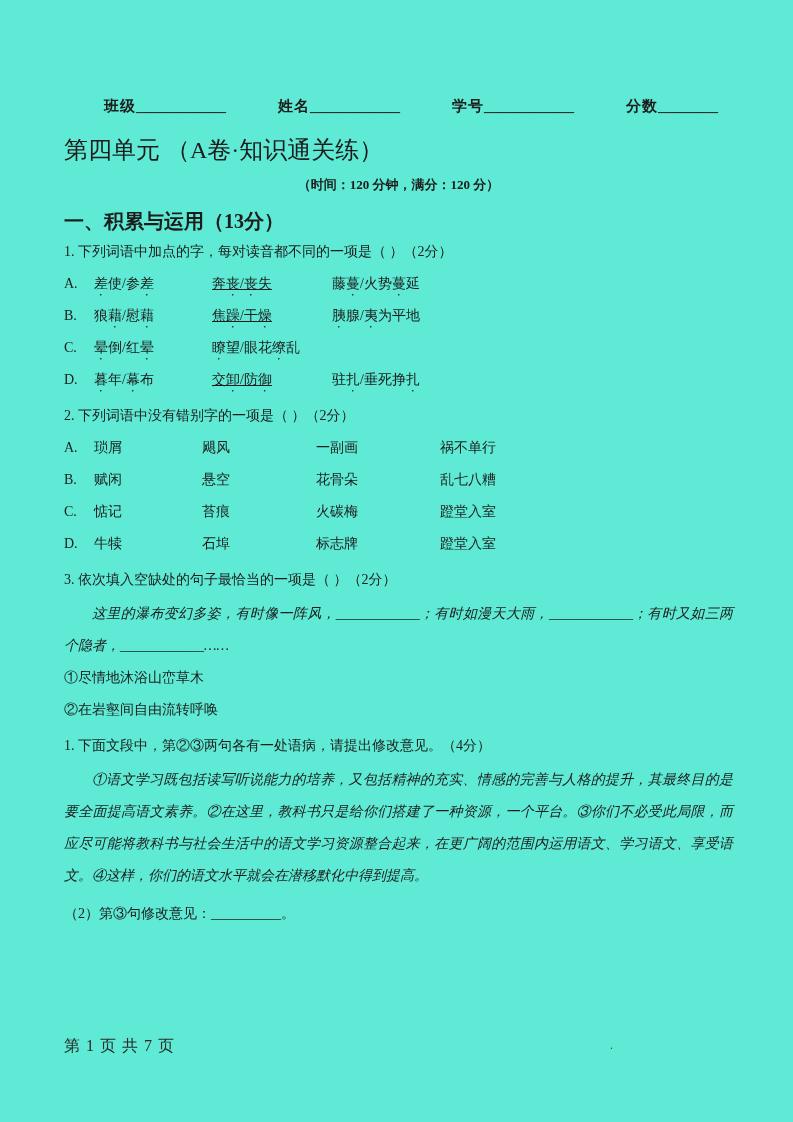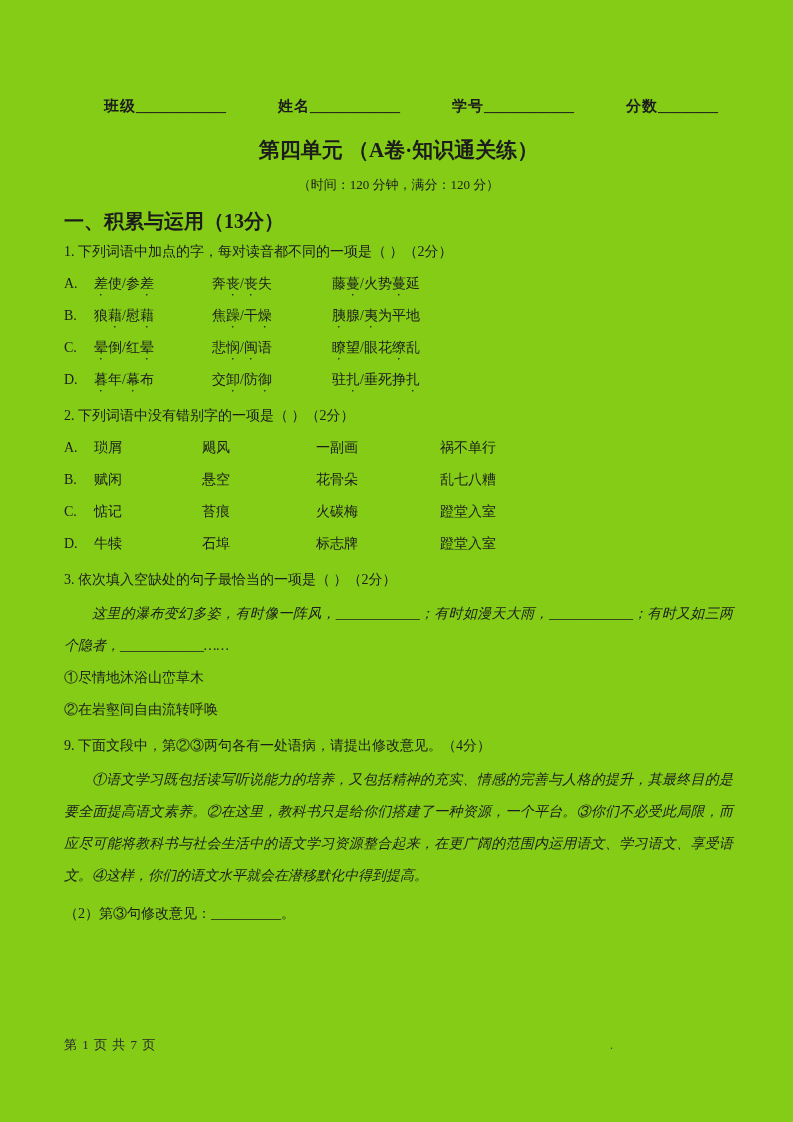--- a/index.html
+++ b/index.html
@@ -1,19 +1,19 @@
 <!DOCTYPE html>
 <html><head>
 <meta charset="utf-8">
 <style>
   html, body { margin: 0; padding: 0; background: #ffffff; }
   .page {
     position: relative;
     width: 793px; height: 1122px;
-    background: #84cc16;
+    background: #5eead4;
     color: #1c1c1c;
     font-family: "Liberation Serif", "DejaVu Serif", serif;
     font-size: 14px;
     overflow: hidden;
   }
   .content { position: absolute; left: 64px; right: 60px; top: 0; }
 
   
   .header-row {
     margin-top: 97px;
@@ -22,45 +22,45 @@
     padding-left: 40px;
     font-weight: bold;
     font-size: 15px;
     white-space: nowrap;
   }
   .hfield { margin-right: 52px; letter-spacing: 1px; }
   .hblank { font-weight: bold; letter-spacing: 0; }
 
   .title {
     margin-top: 14px;
-    text-align: center;
-    font-size: 21px;
-    font-weight: bold;
+    text-align: left;
+    font-size: 24px;
+    font-weight: normal;
     height: 30px; line-height: 30px;
   }
   .subtitle {
     margin-top: 10px;
     text-align: center;
     font-size: 13px;
-    height: 20px; line-height: 20px;
+    height: 20px; line-height: 20px; font-weight: bold;
   }
   .sec-head {
     margin-top: 15px;
     font-weight: bold;
     font-size: 20px;
     height: 22px; line-height: 22px;
   }
 
   .line { height: 32px; line-height: 32px; white-space: nowrap; }
   .stem { margin-top: 4px; }
 
   .opt-row { display: flex; height: 32px; line-height: 32px; white-space: nowrap; }
   .opt-label { width: 30px; flex: 0 0 30px; }
   .q1col.c1 { width: 118px; flex: 0 0 118px; }
-  .q1col.c2 { width: 120px; flex: 0 0 120px; }
+  .q1col.c2 { width: 120px; flex: 0 0 120px; text-decoration: underline; }
   .q2w.w1 { width: 108px; flex: 0 0 108px; }
   .q2w.w2 { width: 114px; flex: 0 0 114px; }
   .q2w.w3 { width: 124px; flex: 0 0 124px; }
   .q3opt { width: 140px; flex: 0 0 140px; }
 
   
   .em-dot {
     -webkit-text-emphasis: filled dot;
     -webkit-text-emphasis-position: under;
     text-emphasis: filled dot;
@@ -77,21 +77,21 @@
   }
   .q3-passage { margin-top: 2px; }
   .q4-passage { margin-top: 2px; }
 
   .blank-line { height: 32px; line-height: 32px; white-space: nowrap; }
   .blanks { margin-top: 6px; }
 
   .footer {
     position: absolute;
     left: 64px; top: 1036px;
-    font-size: 13px;
+    font-size: 16px;
     color: #2a2a2a;
     letter-spacing: 1px;
   }
   .stray-dot {
     position: absolute;
     left: 610px; top: 1038px;
     font-size: 12px;
     color: #444;
   }
 </style>
@@ -121,21 +121,20 @@
     </div>
     <div class="opt-row">
       <span class="opt-label">B.</span>
       <span class="q1col c1"><span>狼</span><span class="em-dot">藉</span><span>/慰</span><span class="em-dot">藉</span></span>
       <span class="q1col c2"><span>焦</span><span class="em-dot">躁</span><span>/干</span><span class="em-dot">燥</span></span>
       <span class="q1col c3"><span class="em-dot">胰</span><span>腺/</span><span class="em-dot">夷</span><span>为平地</span></span>
     </div>
     <div class="opt-row">
       <span class="opt-label">C.</span>
       <span class="q1col c1"><span class="em-dot">晕</span><span>倒/红</span><span class="em-dot">晕</span></span>
-      <span class="q1col c2"><span>悲</span><span class="em-dot">悯</span><span>/</span><span class="em-dot">闽</span><span>语</span></span>
       <span class="q1col c3"><span class="em-dot">瞭</span><span>望/眼花</span><span class="em-dot">缭</span><span>乱</span></span>
     </div>
     <div class="opt-row">
       <span class="opt-label">D.</span>
       <span class="q1col c1"><span class="em-dot">暮</span><span>年/</span><span class="em-dot">幕</span><span>布</span></span>
       <span class="q1col c2"><span>交</span><span class="em-dot">卸</span><span>/防</span><span class="em-dot">御</span></span>
       <span class="q1col c3"><span>驻</span><span class="em-dot">扎</span><span>/垂死挣</span><span class="em-dot">扎</span></span>
     </div>
 
     <div class="line stem">2. 下列词语中没有错别字的一项是（      ）（2分）</div>
@@ -166,21 +165,21 @@
       <span class="q2w w2">石埠</span>
       <span class="q2w w3">标志牌</span>
       <span class="q2w w4">蹬堂入室</span>
     </div>
 
     <div class="line stem">3. 依次填入空缺处的句子最恰当的一项是（      ）（2分）</div>
     <p class="passage q3-passage">这里的瀑布变幻多姿，有时像一阵风，____________；有时如漫天大雨，____________；有时又如三两个隐者，____________……</p>
     <div class="line">①尽情地沐浴山峦草木</div>
     <div class="line">②在岩壑间自由流转呼唤</div>
 
-    <div class="line stem">9. 下面文段中，第②③两句各有一处语病，请提出修改意见。（4分）</div>
+    <div class="line stem">1. 下面文段中，第②③两句各有一处语病，请提出修改意见。（4分）</div>
     <p class="passage q4-passage">①语文学习既包括读写听说能力的培养，又包括精神的充实、情感的完善与人格的提升，其最终目的是要全面提高语文素养。②在这里，教科书只是给你们搭建了一种资源，一个平台。③你们不必受此局限，而应尽可能将教科书与社会生活中的语文学习资源整合起来，在更广阔的范围内运用语文、学习语文、享受语文。④这样，你们的语文水平就会在潜移默化中得到提高。</p>
     <div class="blanks">
       <div class="blank-line">（2）第③句修改意见：__________。</div>
     </div>
 
   </div>
 
   <div class="footer">第 1 页 共 7 页</div>
   <div class="stray-dot">.</div>
 </div>

